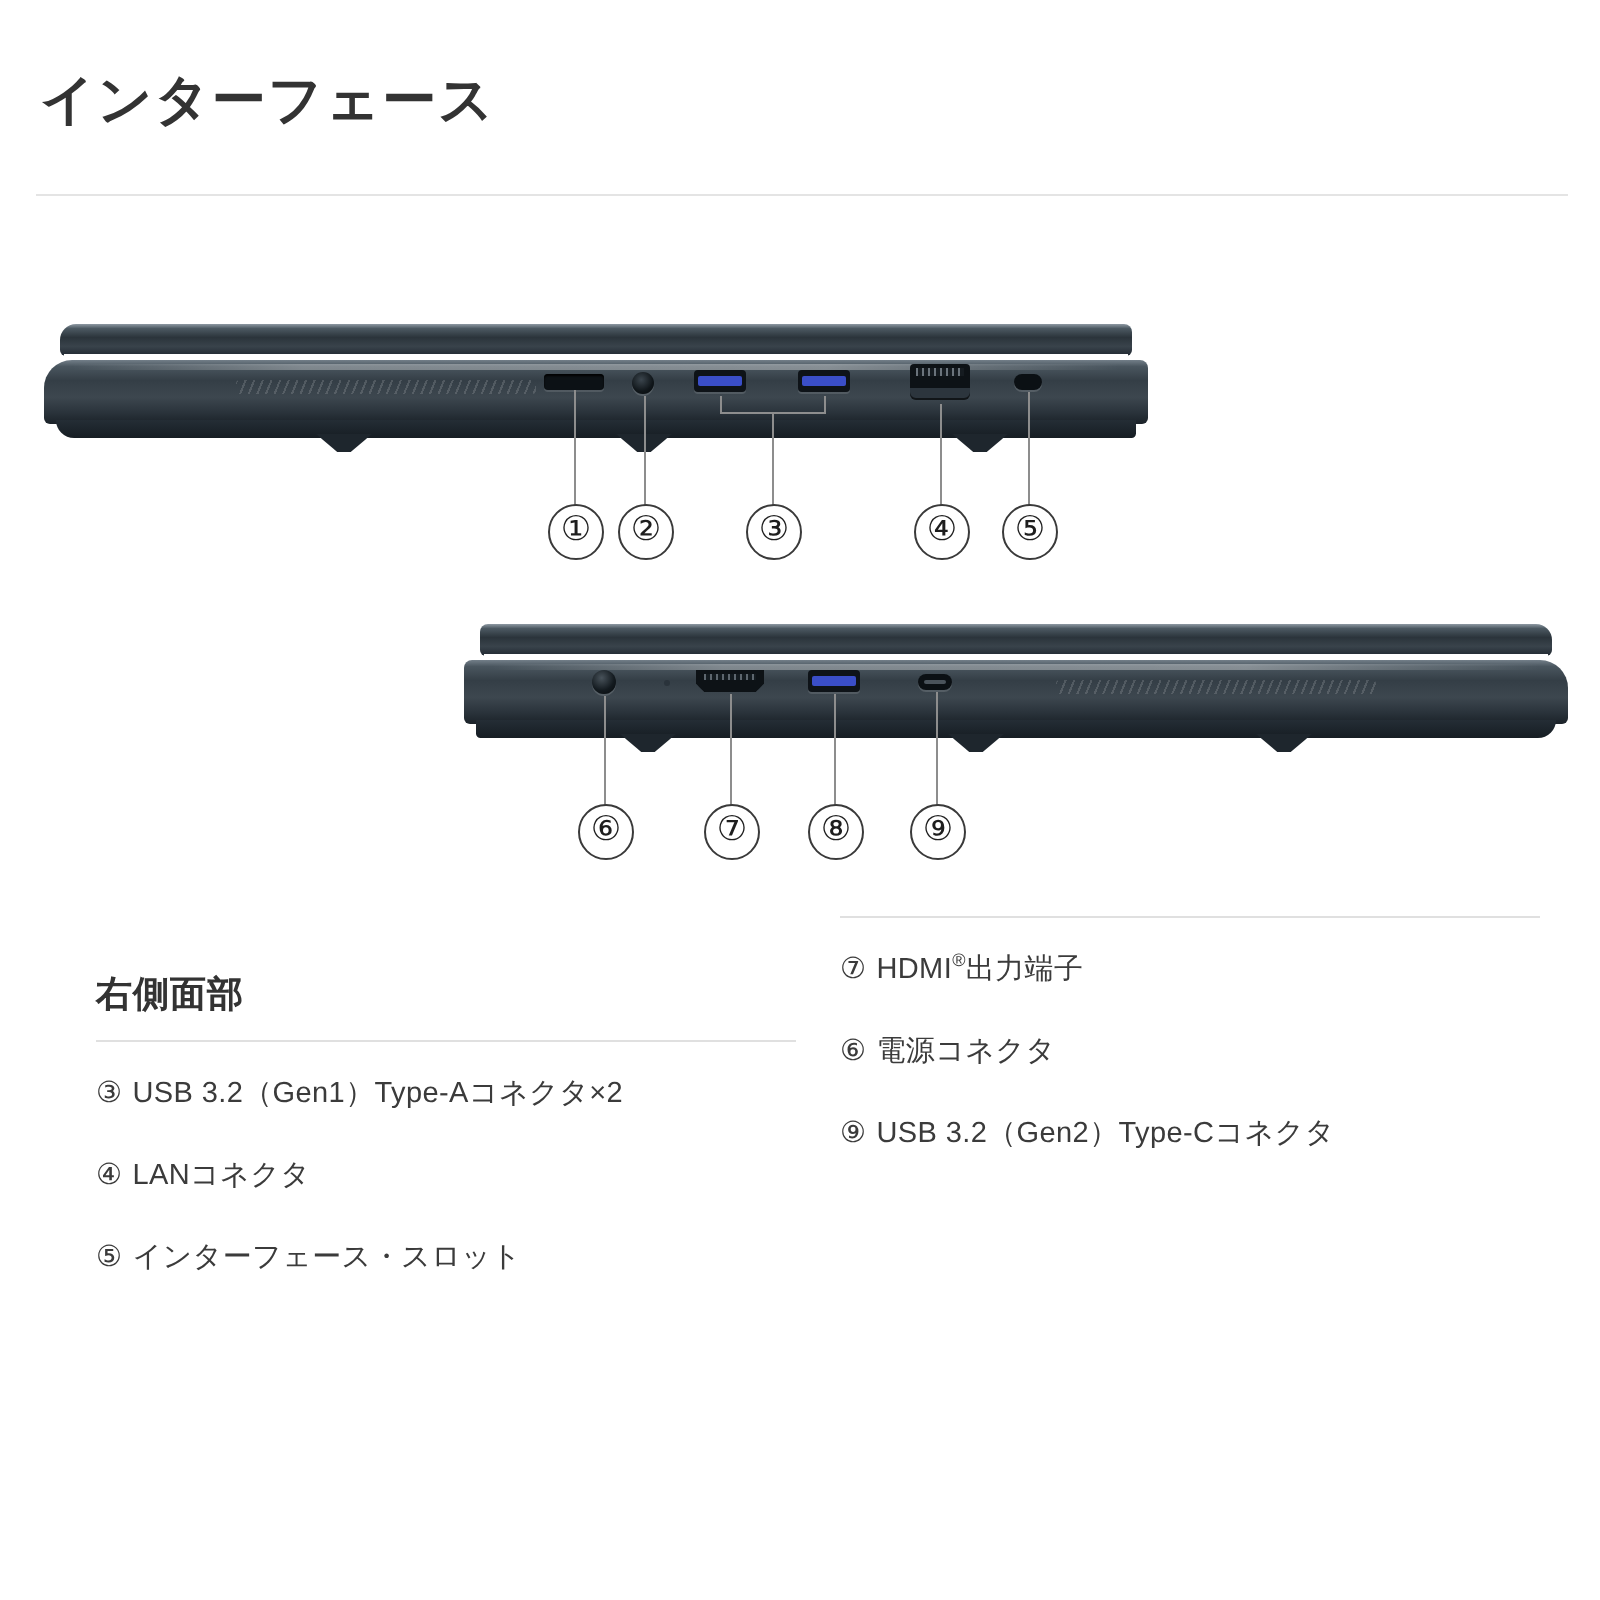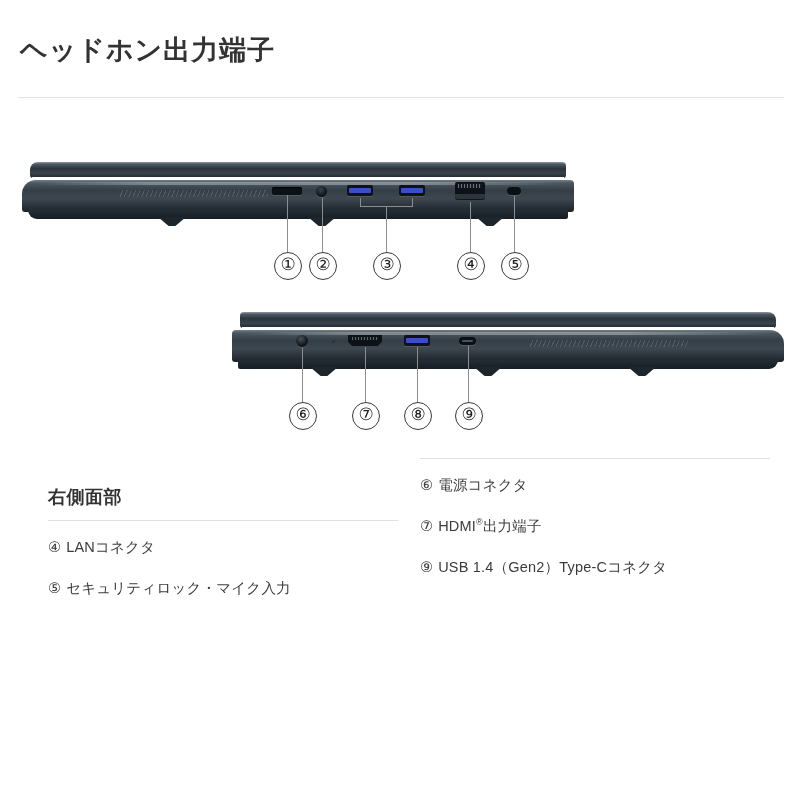--- a/index.html
+++ b/index.html
@@ -317,21 +317,21 @@
   .li-marker { margin-right: 5px; }
   .sup-r {
     font-size: 9px;
     vertical-align: super;
     line-height: 0;
   }
 </style>
 </head>
 <body>
 
-<div class="page-title">ヘッドホン出力端子</div>
+<div class="page-title">インターフェース</div>
 <div class="title-rule"></div>
 
 <div class="figure" id="figure-right-side">
 
   <div class="laptop">
     <div class="lid flip-left"></div>
     <div class="hinge-gap"></div>
     <div class="base round-left"></div>
     <div class="base-gloss"></div>
     <div class="vent" style="left:100px; width:150px;"></div>
@@ -393,25 +393,26 @@
   <div class="callout-num" style="left:61px;  top:92px;">⑥</div>
   <div class="callout-num" style="left:124px; top:92px;">⑦</div>
   <div class="callout-num" style="left:176px; top:92px;">⑧</div>
   <div class="callout-num" style="left:227px; top:92px;">⑨</div>
 </div>
 
 <div class="list-col" id="col-right-side">
   <div class="col-heading">右側面部</div>
   <div class="col-rule"></div>
   <ul class="col-list">
+    <li><span class="li-marker">③</span><span>USB 3.2（Gen1）Type-Aコネクタ×2</span></li>
     <li><span class="li-marker">④</span><span>LANコネクタ</span></li>
-    <li><span class="li-marker">⑤</span><span>セキュリティロック・マイク入力</span></li>
+    <li><span class="li-marker">⑤</span><span>インターフェース・スロット</span></li>
   </ul>
 </div>
 
 <div class="list-col" id="col-left-side">
   <div class="col-rule"></div>
   <ul class="col-list">
+    <li><span class="li-marker">⑦</span><span>HDMI</span><span class="sup-r">®</span><span>出力端子</span></li>
     <li><span class="li-marker">⑥</span><span>電源コネクタ</span></li>
-    <li><span class="li-marker">⑦</span><span>HDMI</span><span class="sup-r">®</span><span>出力端子</span></li>
-    <li><span class="li-marker">⑨</span><span>USB 1.4（Gen2）Type-Cコネクタ</span></li>
+    <li><span class="li-marker">⑨</span><span>USB 3.2（Gen2）Type-Cコネクタ</span></li>
   </ul>
 </div>
 
 </body></html>

